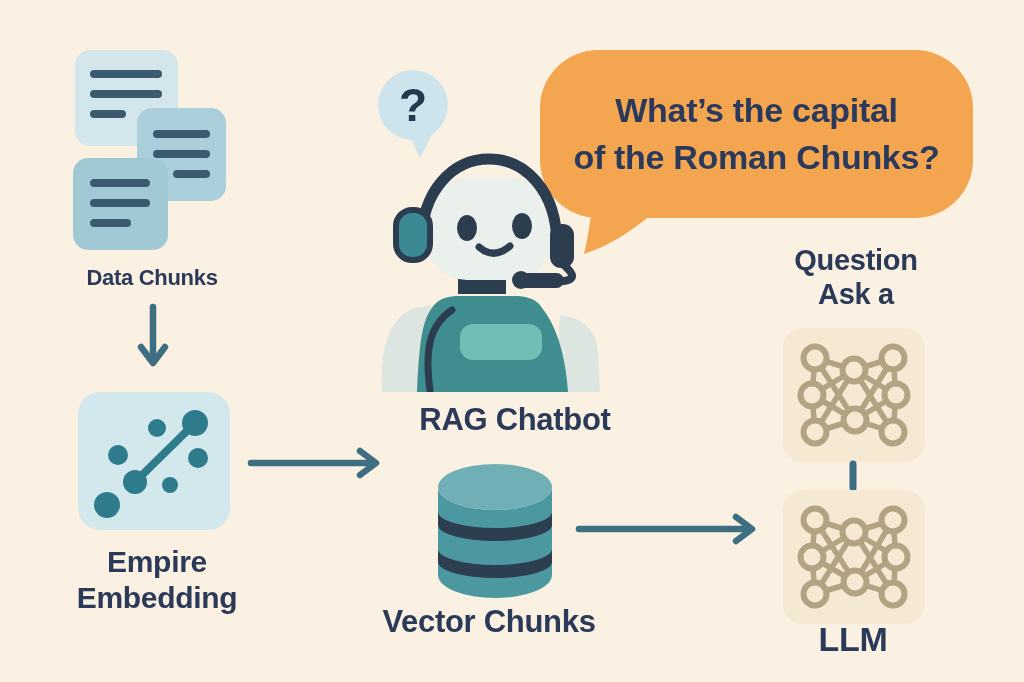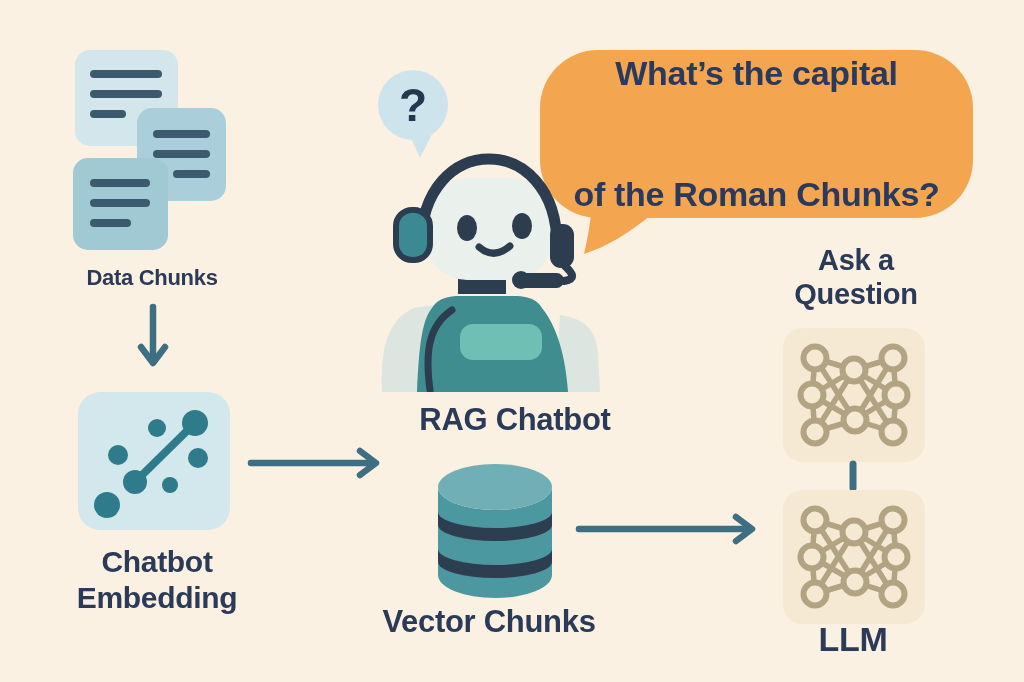--- a/index.html
+++ b/index.html
@@ -26,21 +26,21 @@
     font-weight:700;
     text-align:center;
     white-space:nowrap;
     line-height:1.15;
     letter-spacing:-0.3px;
   }
   
   .speech{
     position:absolute;left:540px;top:50px;width:433px;height:168px;
     background:#F3A64F;border-radius:58px;
-    display:flex;flex-direction:column;align-items:center;justify-content:space-between;
+    display:flex;flex-direction:column;align-items:center;justify-content:center;
     color:#2B3A5C;font-weight:700;font-size:34px;line-height:47px;
     letter-spacing:-0.3px;text-align:center;
   }
   
   .thought{
     position:absolute;left:378px;top:70px;width:70px;height:70px;
     background:#CEE4EC;border-radius:50%;
     display:flex;align-items:center;justify-content:center;
     color:#24384F;font-weight:700;font-size:46px;
   }
@@ -95,21 +95,21 @@
         <circle cx="40" cy="63" r="10"></circle>
         <circle cx="120" cy="66" r="10"></circle>
         <circle cx="57" cy="90" r="12"></circle>
         <circle cx="92" cy="93" r="8"></circle>
         <circle cx="29" cy="113" r="13"></circle>
       </g>
     </svg>
   </div>
 
   <div class="lbl" style="left:157px;top:544px;font-size:30px;line-height:36px;">
-    <div>Chatbot</div>
+    <div>Empire</div>
     <div>Embedding</div>
   </div>
 
   <svg class="abs" style="left:246px;top:446px;" width="148" height="34" viewBox="0 0 148 34">
     <g stroke="#3E6E81" stroke-width="6.5" stroke-linecap="round" stroke-linejoin="round" fill="none">
       <line x1="5" y1="17" x2="127" y2="17"></line>
       <polyline points="114,5 130,17 114,29"></polyline>
     </g>
   </svg>
 
@@ -169,22 +169,22 @@
   <div class="lbl" style="left:489px;top:604px;font-size:31px;">Vector Chunks</div>
 
   <svg class="abs" style="left:574px;top:512px;" width="196" height="34" viewBox="0 0 196 34">
     <g stroke="#3E6E81" stroke-width="6.5" stroke-linecap="round" stroke-linejoin="round" fill="none">
       <line x1="5" y1="17" x2="175" y2="17"></line>
       <polyline points="162,5 178,17 162,29"></polyline>
     </g>
   </svg>
 
   <div class="lbl" style="left:856px;top:243px;font-size:29px;line-height:34px;">
+    <div>Question</div>
     <div>Ask a</div>
-    <div>Question</div>
   </div>
 
   <div class="nn-box" style="left:783px;top:328px;">
     <svg width="142" height="134" viewBox="0 0 142 134">
       <g stroke="#B2A383" stroke-width="5.5" stroke-linecap="round">
         <line x1="32" y1="30" x2="29" y2="67"></line>
           <line x1="29" y1="67" x2="32" y2="104"></line>
         <line x1="110" y1="30" x2="113" y2="67"></line>
           <line x1="113" y1="67" x2="110" y2="104"></line>
         <line x1="32" y1="30" x2="71" y2="42"></line>

